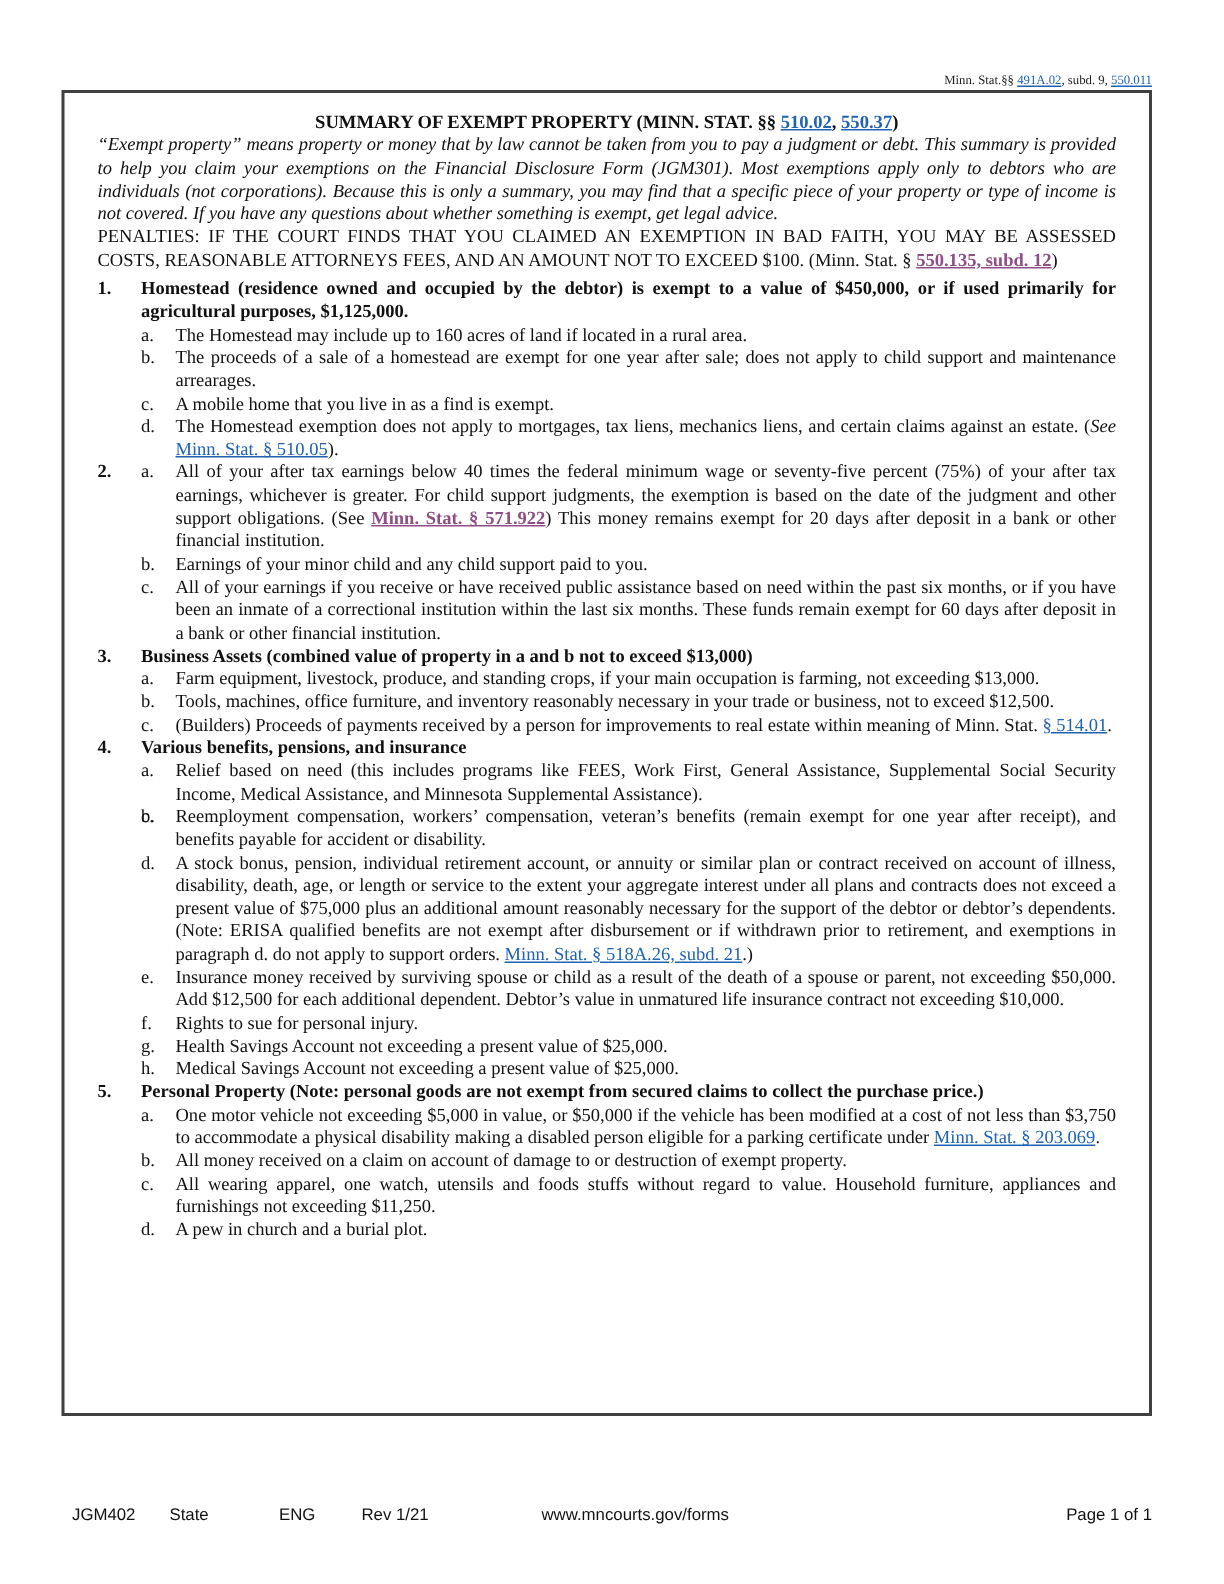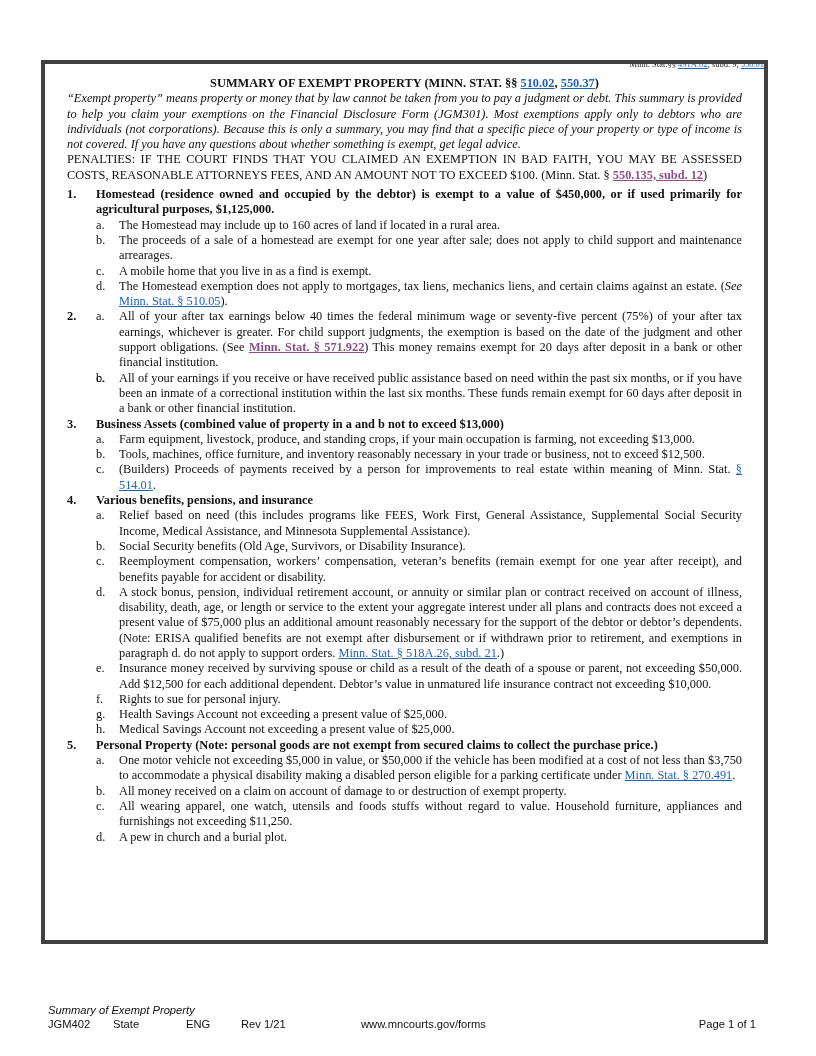--- a/index.html
+++ b/index.html
@@ -4,26 +4,26 @@
 <style>
   html, body { margin: 0; padding: 0; background: #ffffff; }
   body {
     width: 816px; height: 1056px; position: relative; overflow: hidden;
     font-family: "Liberation Serif", serif; color: #111;
   }
   a { text-decoration: underline; }
   .link-blue { color: #2163b3; }
   .link-purple { color: #8d4f86; font-weight: bold; }
   .top-cite {
-    position: absolute; top: 59px; right: 48px;
+    position: absolute; top: 48px; right: 48px;
     font-size: 8.5px; color: #222; padding-left: 47px;
   }
   .box {
     position: absolute; left: 41px; top: 60px; width: 727px; height: 884px;
-    border: 4px solid #404040; box-sizing: border-box;
+    border: 2px solid #404040; box-sizing: border-box;
     padding: 12px 22px 0 22px;
     font-size: 12.35px; line-height: 15.3px;
   }
   .title {
     text-align: center; font-weight: bold; font-size: 12.4px;
     margin-bottom: 0;
   }
   .intro { text-align: justify; font-style: italic; }
   .penalties { text-align: justify; }
   ol.main { list-style: none; margin: 4px 0 0 0; padding: 0; }
@@ -69,66 +69,65 @@
         <li><span class="letter">b.</span><span>The proceeds of a sale of a homestead are exempt for one year after sale; does not apply to child support and maintenance arrearages.</span></li>
         <li><span class="letter">c.</span><span>A mobile home that you live in as a find is exempt.</span></li>
         <li><span class="letter">d.</span><span>The Homestead exemption does not apply to mortgages, tax liens, mechanics liens, and certain claims against an estate. (</span><em>See</em><span> </span><a class="link-blue" href="#">Minn. Stat. § 510.05</a><span>).</span></li>
       </ul>
     </li>
 
     <li>
       <span class="num">2.</span>
       <ul class="sub">
         <li><span class="letter">a.</span><span>All of your after tax earnings below 40 times the federal minimum wage or seventy-five percent (75%) of your after tax earnings, whichever is greater.  For child support judgments, the exemption is based on the date of the judgment and other support obligations. (See </span><a class="link-purple" href="#">Minn. Stat. § 571.922</a><span>)  This money remains exempt for 20 days after deposit in a bank or other financial institution.</span></li>
-        <li><span class="letter">b.</span></li>
+        <li><span class="letter">b.</span><span>Earnings of your minor child and any child support paid to you.</span></li>
         <li><span class="letter">c.</span><span>All of your earnings if you receive or have received public assistance based on need within the past six months, or if you have been an inmate of a correctional institution within the last six months.  These funds remain exempt for 60 days after deposit in a bank or other financial institution.</span></li>
       </ul>
     </li>
 
     <li>
       <span class="num">3.</span>
       <div class="head">Business Assets (combined value of property in a and b not to exceed $13,000)</div>
       <ul class="sub">
         <li><span class="letter">a.</span><span>Farm equipment, livestock, produce, and standing crops, if your main occupation is farming, not exceeding $13,000.</span></li>
         <li><span class="letter">b.</span><span>Tools, machines, office furniture, and inventory reasonably necessary in your trade or business, not to exceed $12,500.</span></li>
         <li><span class="letter">c.</span><span>(Builders) Proceeds of payments received by a person for improvements to real estate within meaning of Minn. Stat. </span><a class="link-blue" href="#">§ 514.01</a><span>.</span></li>
       </ul>
     </li>
 
     <li>
       <span class="num">4.</span>
       <div class="head">Various benefits, pensions, and insurance</div>
       <ul class="sub">
         <li><span class="letter">a.</span><span>Relief based on need (this includes programs like FEES, Work First, General Assistance, Supplemental Social Security Income, Medical Assistance, and Minnesota Supplemental Assistance).</span></li>
-        <li><span class="letter">b.</span><span>Social Security benefits (Old Age, Survivors, or Disability Insurance).</span></li>
+        <li><span class="letter">b.</span></li>
         <li><span class="letter">c.</span><span>Reemployment compensation, workers’ compensation, veteran’s benefits (remain exempt for one year after receipt), and benefits payable for accident or disability.</span></li>
         <li><span class="letter">d.</span><span>A stock bonus, pension, individual retirement account, or annuity or similar plan or contract received on account of illness, disability, death, age, or length or service to the extent your aggregate interest under all plans and contracts does not exceed a present value of $75,000 plus an additional amount reasonably necessary for the support of the debtor or debtor’s dependents.  (Note:  ERISA qualified benefits are not exempt after disbursement or if withdrawn prior to retirement, and exemptions in paragraph d. do not apply to support orders.  </span><a class="link-blue" href="#">Minn. Stat. § 518A.26, subd. 21</a><span>.)</span></li>
         <li><span class="letter">e.</span><span>Insurance money received by surviving spouse or child as a result of the death of a spouse or parent, not exceeding $50,000.  Add $12,500 for each additional dependent.  Debtor’s value in unmatured life insurance contract not exceeding $10,000.</span></li>
         <li><span class="letter">f.</span><span>Rights to sue for personal injury.</span></li>
         <li><span class="letter">g.</span><span>Health Savings Account not exceeding a present value of $25,000.</span></li>
         <li><span class="letter">h.</span><span>Medical Savings Account not exceeding a present value of $25,000.</span></li>
       </ul>
     </li>
 
     <li>
       <span class="num">5.</span>
       <div class="head">Personal Property (Note:  personal goods are not exempt from secured claims to collect the purchase price.)</div>
       <ul class="sub">
-        <li><span class="letter">a.</span><span>One motor vehicle not exceeding $5,000 in value, or $50,000 if the vehicle has been modified at a cost of not less than $3,750 to accommodate a physical disability making a disabled person eligible for a parking certificate under </span><a class="link-blue" href="#">Minn. Stat. § 270.491</a><span>.</span></li>
+        <li><span class="letter">a.</span><span>One motor vehicle not exceeding $5,000 in value, or $50,000 if the vehicle has been modified at a cost of not less than $3,750 to accommodate a physical disability making a disabled person eligible for a parking certificate under </span><a class="link-blue" href="#">Minn. Stat. § 203.069</a><span>.</span></li>
         <li><span class="letter">b.</span><span>All money received on a claim on account of damage to or destruction of exempt property.</span></li>
         <li><span class="letter">c.</span><span>All wearing apparel, one watch, utensils and foods stuffs without regard to value.  Household furniture, appliances and furnishings not exceeding $11,250.</span></li>
         <li><span class="letter">d.</span><span>A pew in church and a burial plot.</span></li>
       </ul>
     </li>
   </ol>
 </div>
 
 <div class="footer">
-  <div class="form-title">Summary of Exempt Property</div>
   <div class="row">
     <span style="left:0">JGM402</span>
     <span style="left:65px">State</span>
     <span style="left:138px">ENG</span>
     <span style="left:193px">Rev 1/21</span>
     <span style="left:313px">www.mncourts.gov/forms</span>
-    <span style="right:12px">Page 1 of 1</span>
+    <span style="right:0">Page 1 of 1</span>
   </div>
 </div>
 
 </body></html>

